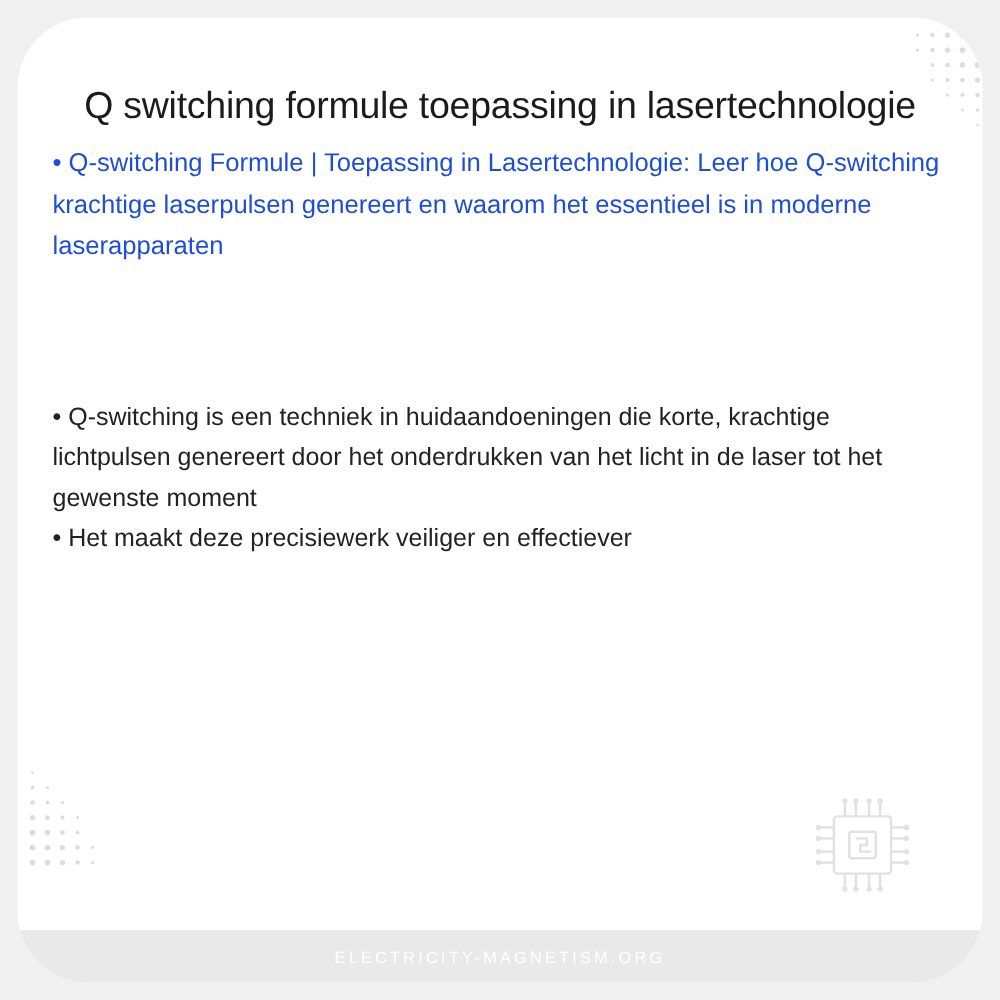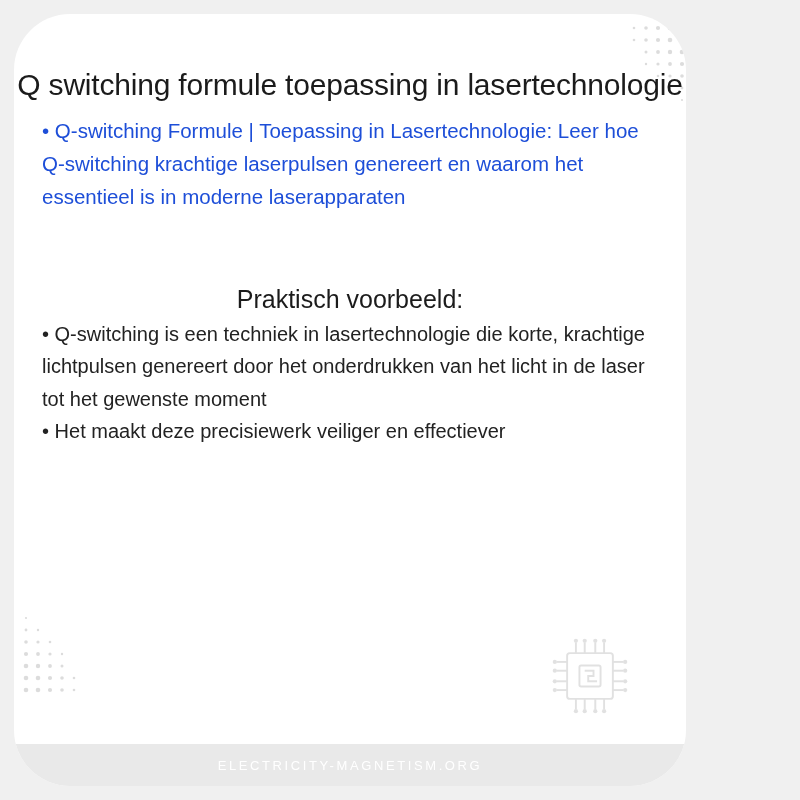--- a/index.html
+++ b/index.html
@@ -15,21 +15,21 @@
     position: relative;
     width: 800px;
     height: 800px;
     background: #f0f0f0;
     overflow: hidden;
   }
   .card {
     position: absolute;
     left: 14px;
     top: 14px;
-    width: 672px;
+    width: 772px;
     height: 772px;
     background: #ffffff;
     border-radius: 56px;
     overflow: hidden;
   }
   
   .dots {
     position: absolute;
     pointer-events: none;
   }
@@ -165,24 +165,23 @@
         <circle cx="10" cy="50" r="1.4"></circle>
           <circle cx="22" cy="50" r="1.2"></circle>
         <circle cx="10" cy="38" r="1.1"></circle>
       </g>
     </svg>
 
     <h1 class="page-title">Q switching formule toepassing in lasertechnologie</h1>
 
     <div class="intro">• Q-switching Formule | Toepassing in Lasertechnologie: Leer hoe Q-switching krachtige laserpulsen genereert en waarom het essentieel is in moderne laserapparaten</div>
 
-    <h2 class="section-heading">Praktisch voorbeeld:</h2>
 
     <div class="body-list">
-      <p>• Q-switching is een techniek in lasertechnologie die korte, krachtige lichtpulsen genereert door het onderdrukken van het licht in de laser tot het gewenste moment</p>
+      <p>• Q-switching is een techniek in huidaandoeningen die korte, krachtige lichtpulsen genereert door het onderdrukken van het licht in de laser tot het gewenste moment</p>
       <p>• Het maakt deze precisiewerk veiliger en effectiever</p>
     </div>
 
     <svg class="chip-icon" viewBox="0 0 100 100" aria-hidden="true">
       <g fill="none" stroke="#7a7a7a" stroke-width="2.2">
         <rect x="24" y="24" width="52" height="52" rx="3"></rect>
         <rect x="38" y="38" width="24" height="24" rx="2"></rect>
         <path d="M44 44 h10 v6 h-6 v6 h10"></path>
         <path d="M34 24 v-12"></path>
           <path d="M44 24 v-12"></path>

